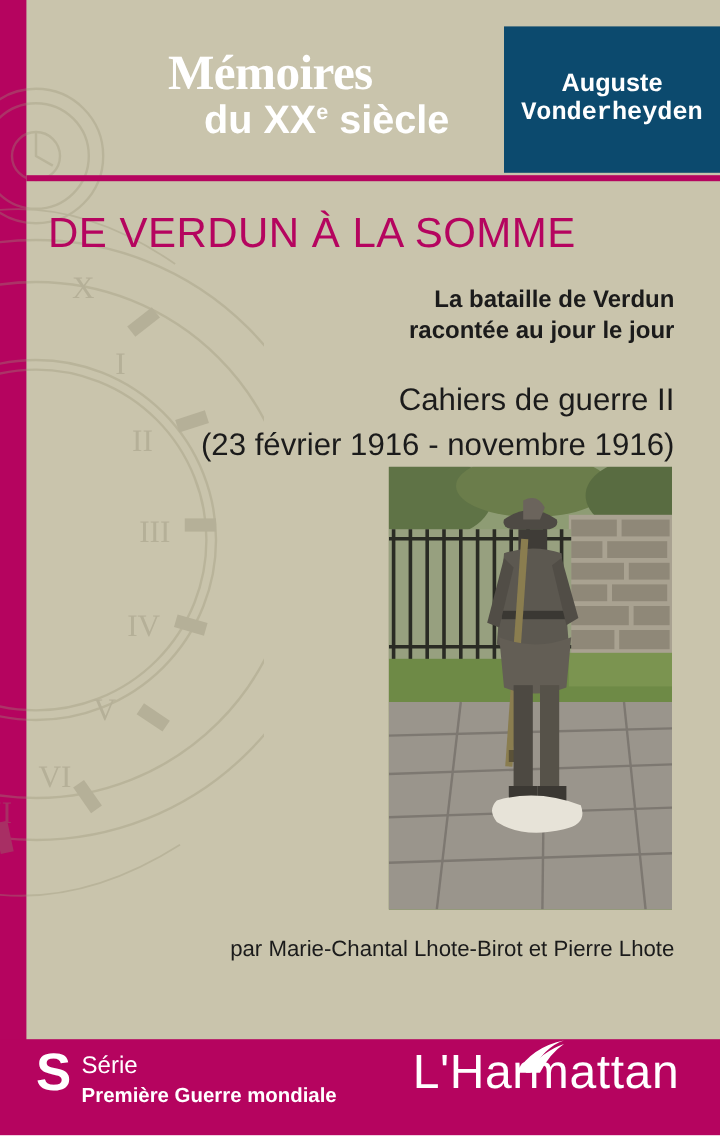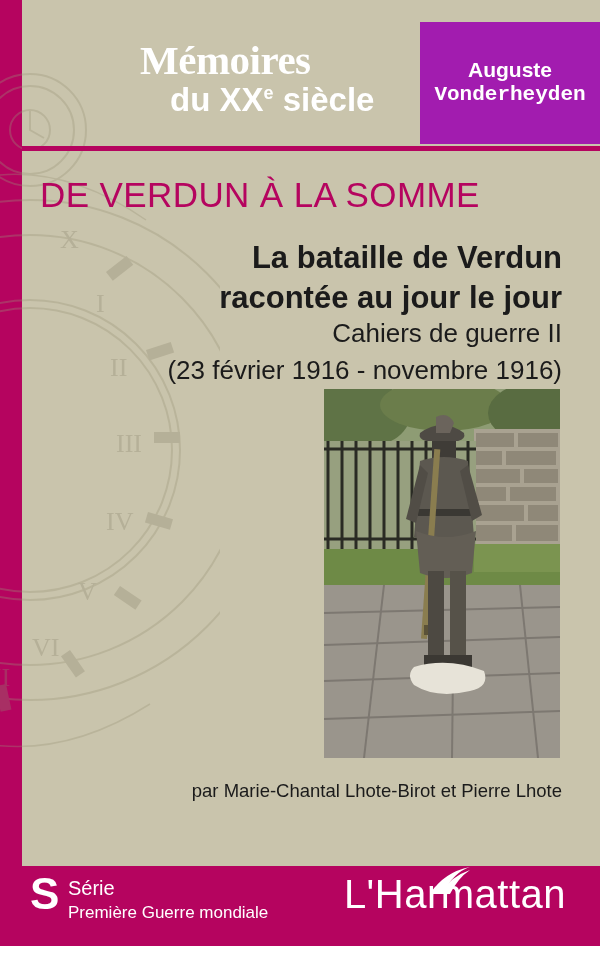--- a/index.html
+++ b/index.html
@@ -66,21 +66,21 @@
     font-size: 18px;
     vertical-align: super;
   }
   
   .author-box {
     position: absolute;
     left: 420px;
     top: 22px;
     width: 180px;
     height: 122px;
-    background: #a21caf;
+    background: #0c4a6e;
     color: #ffffff;
     display: flex;
     flex-direction: column;
     align-items: center;
     justify-content: center;
     text-align: center;
   }
   .author-box .a1 {
     font-size: 21px;
     font-weight: bold;
@@ -114,21 +114,21 @@
     line-height: 1.1;
     text-align: left;
   }
   
   .subtitle {
     position: absolute;
     right: 38px;
     top: 238px;
     width: 530px;
     color: #1b1b1b;
-    font-size: 31px;
+    font-size: 20px;
     font-weight: bold;
     line-height: 1.28;
     text-align: right;
   }
   
   .tertiary {
     position: absolute;
     right: 38px;
     top: 315px;
     width: 530px;
@@ -196,20 +196,21 @@
   }
   .serie-text .s1 {
     display: block;
     font-size: 20px;
     line-height: 1.35;
   }
   .serie-text .s2 {
     display: block;
     font-size: 17px;
     line-height: 1.35;
+    font-weight: bold;
   }
   .publisher {
     position: absolute;
     right: 34px;
     top: 872px;
     color: #ffffff;
     font-size: 40px;
     font-weight: normal;
     letter-spacing: 0.5px;
   }

